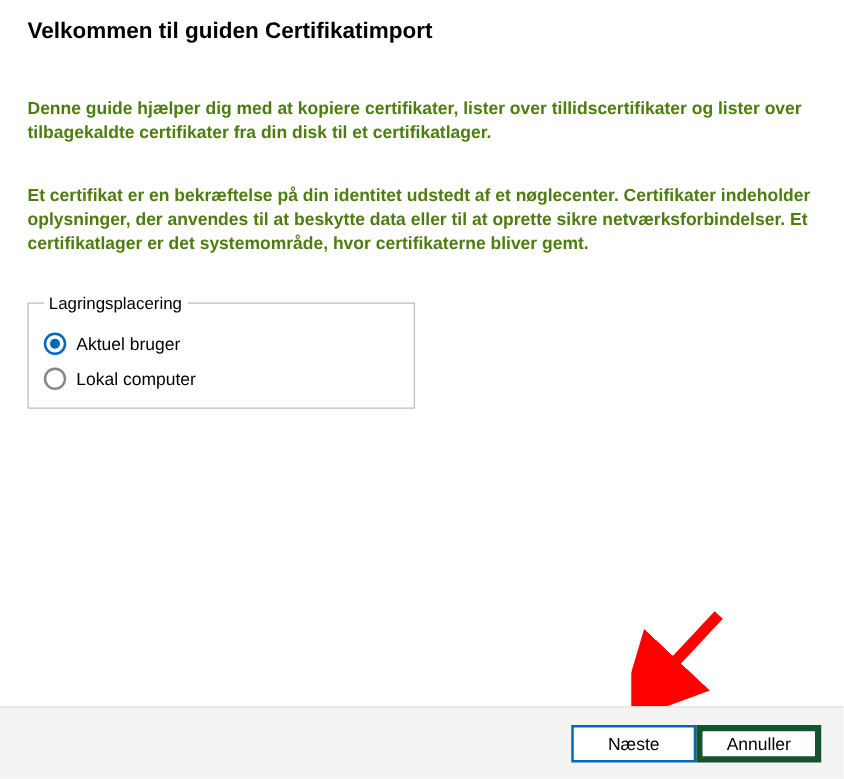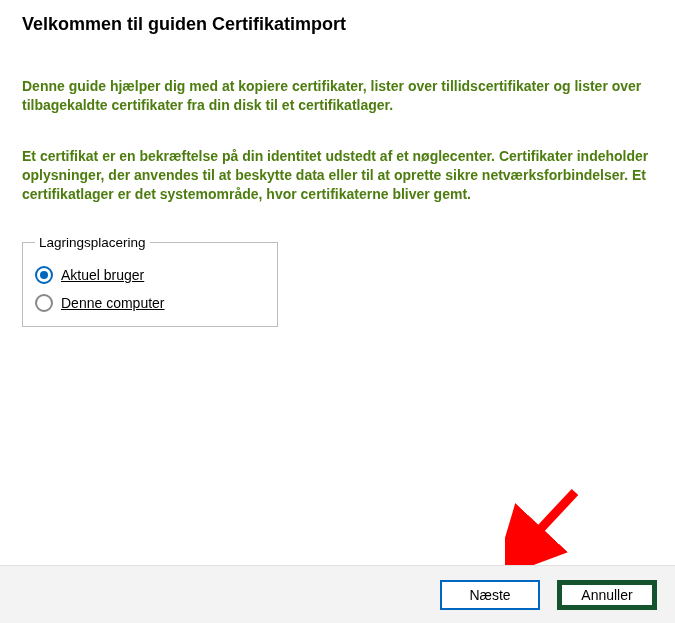--- a/index.html
+++ b/index.html
@@ -23,21 +23,21 @@
     .para {
       font-size: 14px;
       color: #4d7c0f;
       line-height: 1.35;
       margin-bottom: 32px;
       max-width: 630px;
       font-weight: bold;
     }
     fieldset.storage {
       border: 1px solid #bdbdbd;
-      width: 256px;
+      width: 310px;
       padding: 10px 12px 14px 12px;
       margin-bottom: 30px;
     }
     fieldset.storage legend {
       font-size: 13.5px;
       color: #000;
       padding: 0 4px;
     }
     .radio-row {
       display: flex;
@@ -56,37 +56,37 @@
     }
     .radio-circle.checked {
       border-color: #0067c0;
     }
     .radio-circle.checked::after {
       content: "";
       width: 8px; height: 8px;
       border-radius: 50%;
       background: #0067c0;
     }
-    .radio-label { font-size: 14px; color: #000; text-decoration: underline; }
+    .radio-label { font-size: 14px; color: #000; }
     .continue-text {
       font-size: 14px;
       color: #000;
       margin-top: 10px;
     }
     .footer {
       position: absolute;
       left: 0; right: 0; bottom: 0;
       height: 58px;
       background: #f3f3f3;
       border-top: 1px solid #e1e1e1;
       display: flex;
       align-items: center;
       justify-content: flex-end;
       padding-right: 18px;
-      gap: 17px;
+      gap: 0;
       margin-top: 36px;
     }
     .btn {
       min-width: 100px;
       height: 30px;
       background: #fff;
       border: 5px solid #14532d;
       font-size: 14px;
       font-family: inherit;
       cursor: pointer;
@@ -115,21 +115,21 @@
   <fieldset class="storage">
     <legend>Lagringsplacering</legend>
 
     <div class="radio-row">
       <span class="radio-circle checked"></span>
       <span class="radio-label">Aktuel bruger</span>
     </div>
 
     <div class="radio-row">
       <span class="radio-circle"></span>
-      <span class="radio-label">Denne computer</span>
+      <span class="radio-label">Lokal computer</span>
     </div>
   </fieldset>
 
 </div>
 
 <svg class="arrow" width="90" height="90">
   <defs>
     <marker id="ah" markerWidth="8" markerHeight="8" refX="4" refY="4" orient="auto">
       <polygon points="0,0 8,4 0,8" fill="#ff0000"></polygon>
     </marker>

